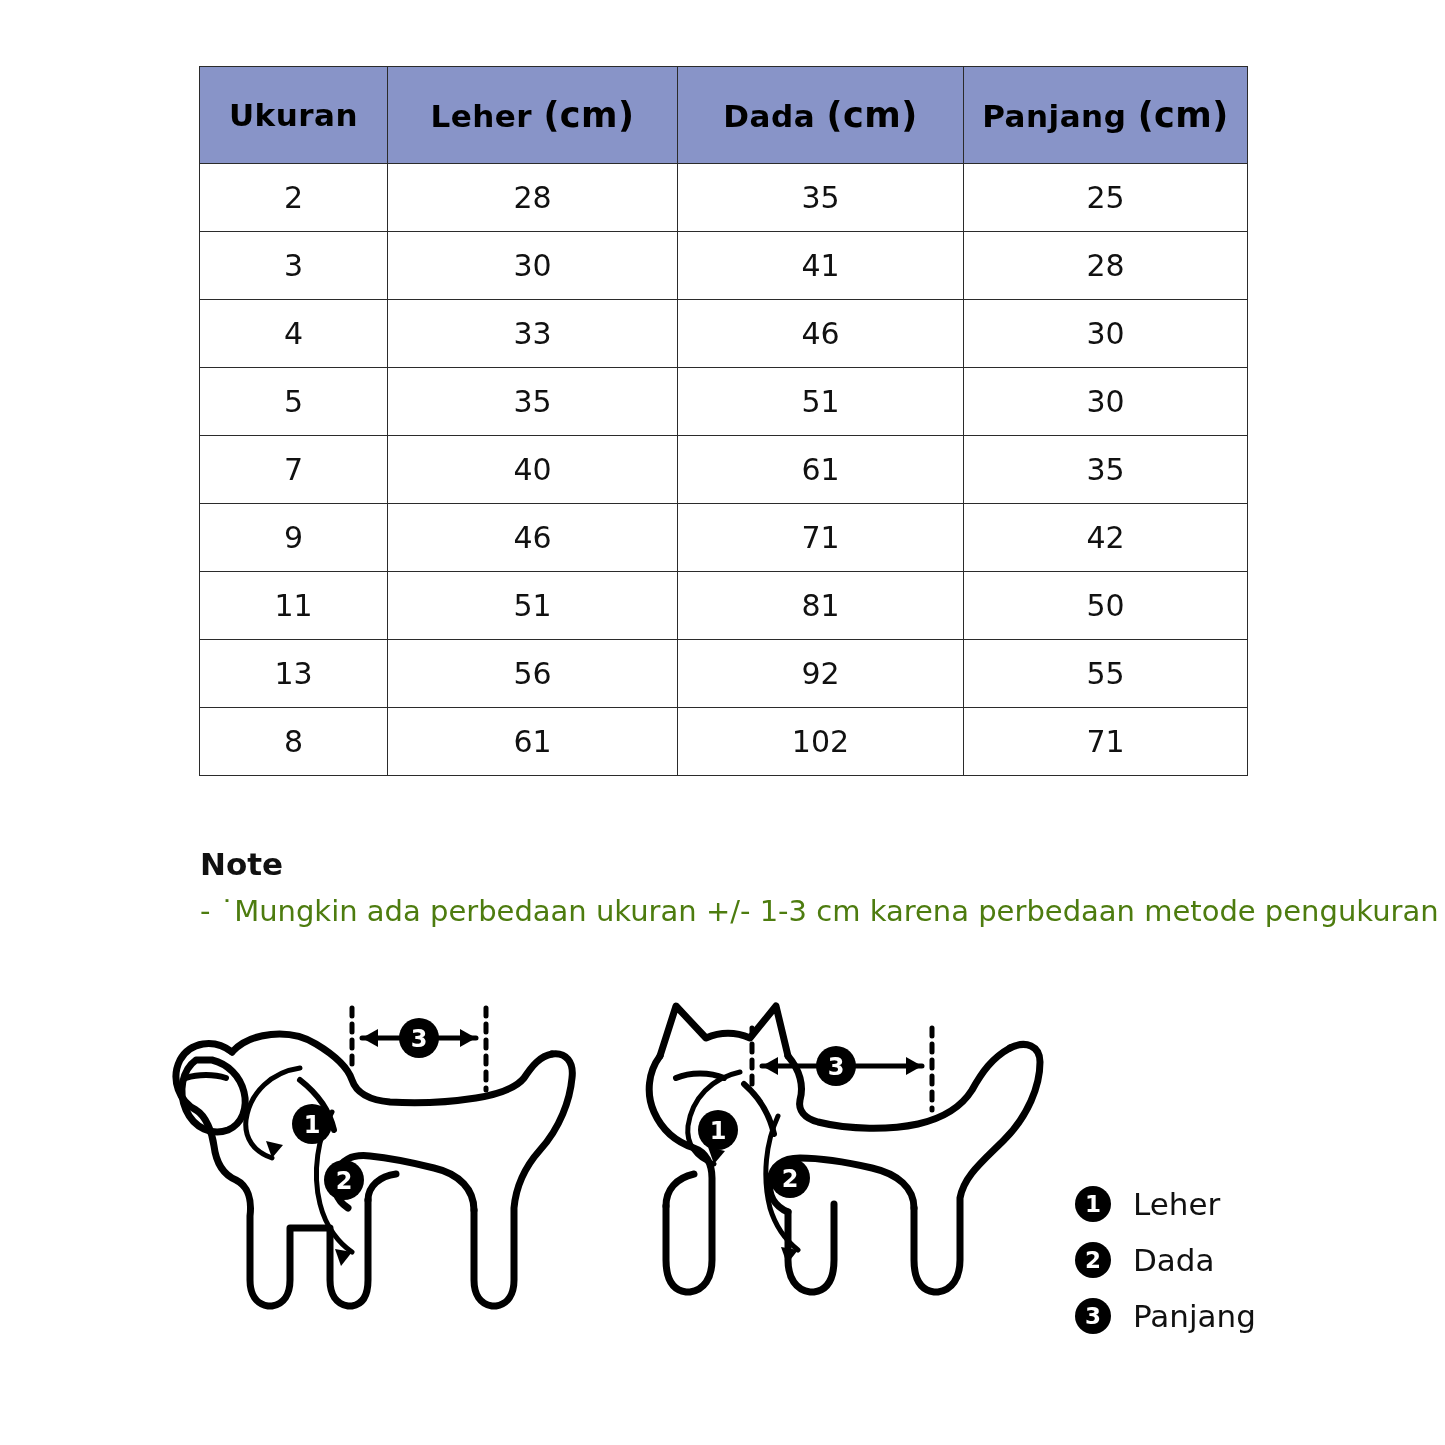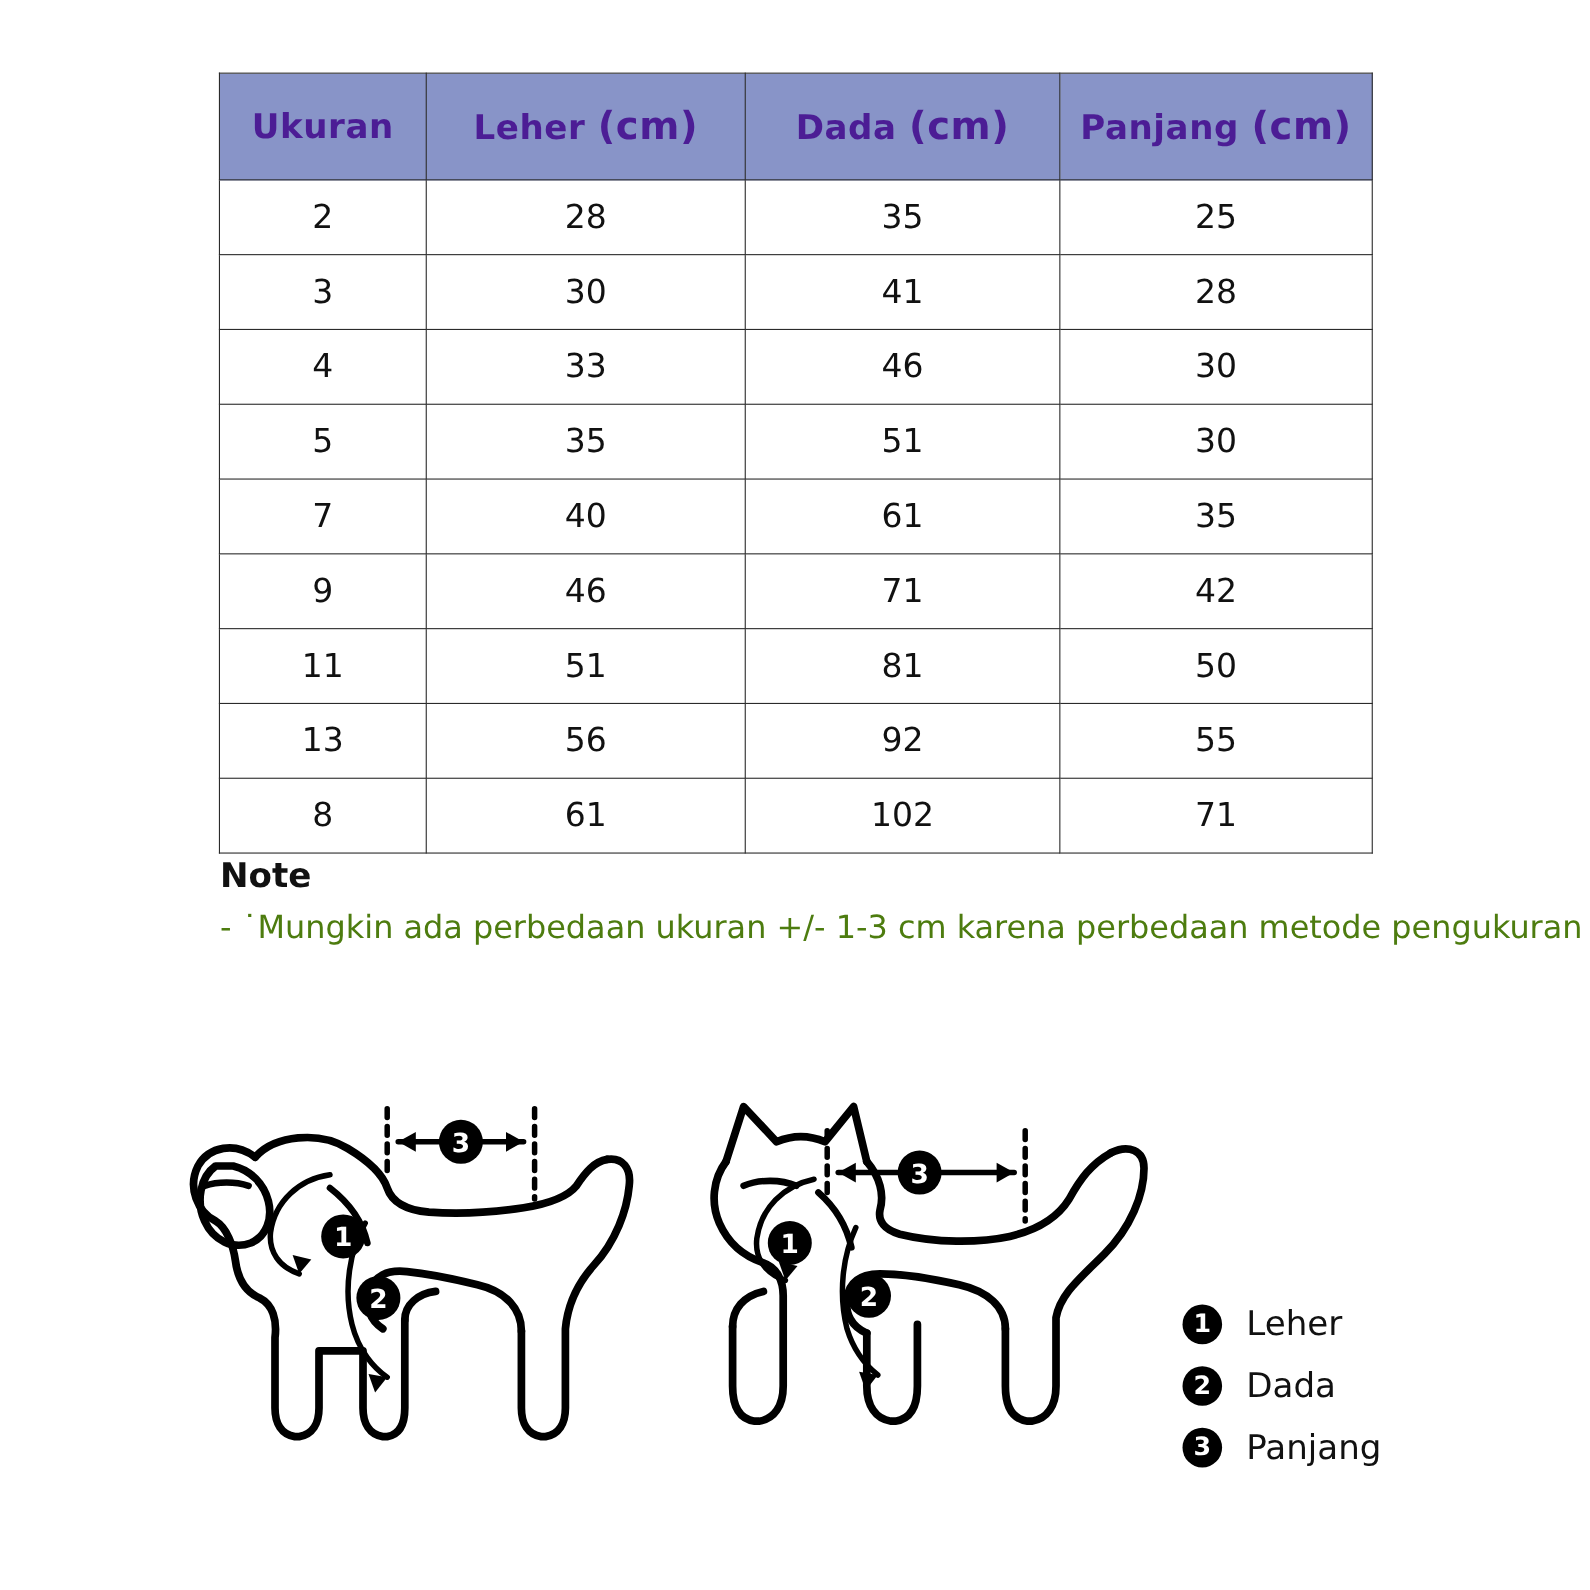--- a/index.html
+++ b/index.html
@@ -29,21 +29,21 @@
     table-layout: fixed;
   }
   table.size-table th,
   table.size-table td {
     border: 1px solid #2b2b2b;
     text-align: center;
     font-weight: normal;
   }
   table.size-table thead th {
     background: #8894c8;
-    color: #4c1d95;
+    color: #000000;
     font-size: 31px;
     font-weight: bold;
     height: 96px;
     padding: 0;
     letter-spacing: 0.5px;
   }
   table.size-table thead th .unit {
     font-weight: bold;
     font-size: 35px;
   }
@@ -56,21 +56,21 @@
   
   col.c1 { width: 188px; }
   col.c2 { width: 290px; }
   col.c3 { width: 286px; }
   col.c4 { width: 284px; }
 
   
   .note-block {
     position: absolute;
     left: 200px;
-    top: 778px;
+    top: 846px;
     width: 1180px;
   }
   .note-title {
     font-size: 31px;
     font-weight: bold;
     color: #111111;
     margin: 0 0 12px 0;
   }
   .note-line {
     font-size: 29px;

